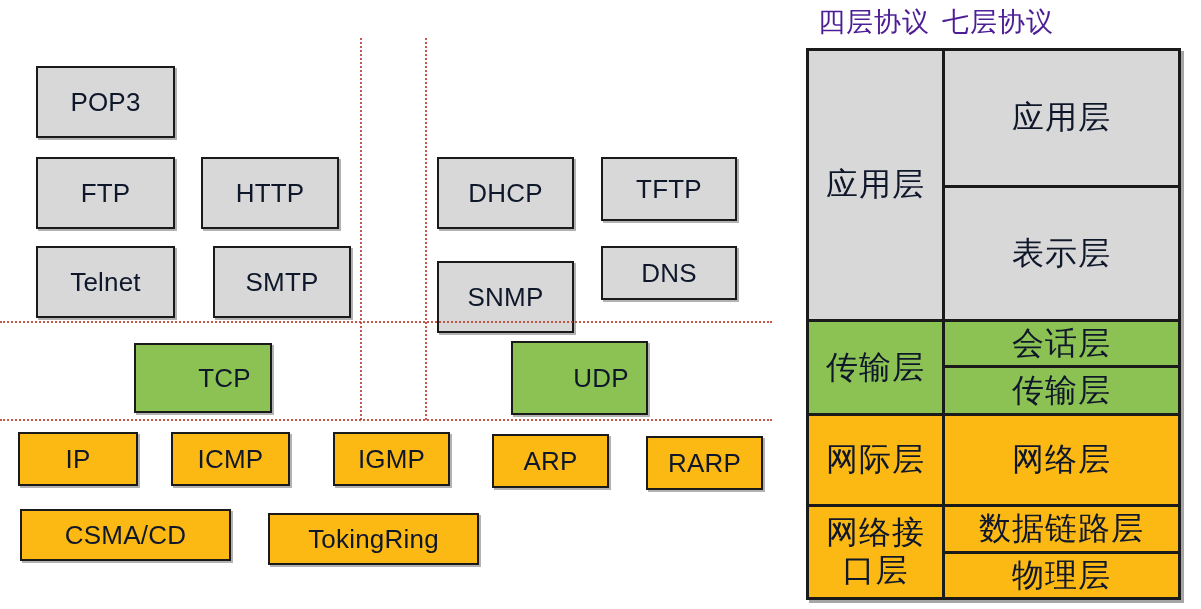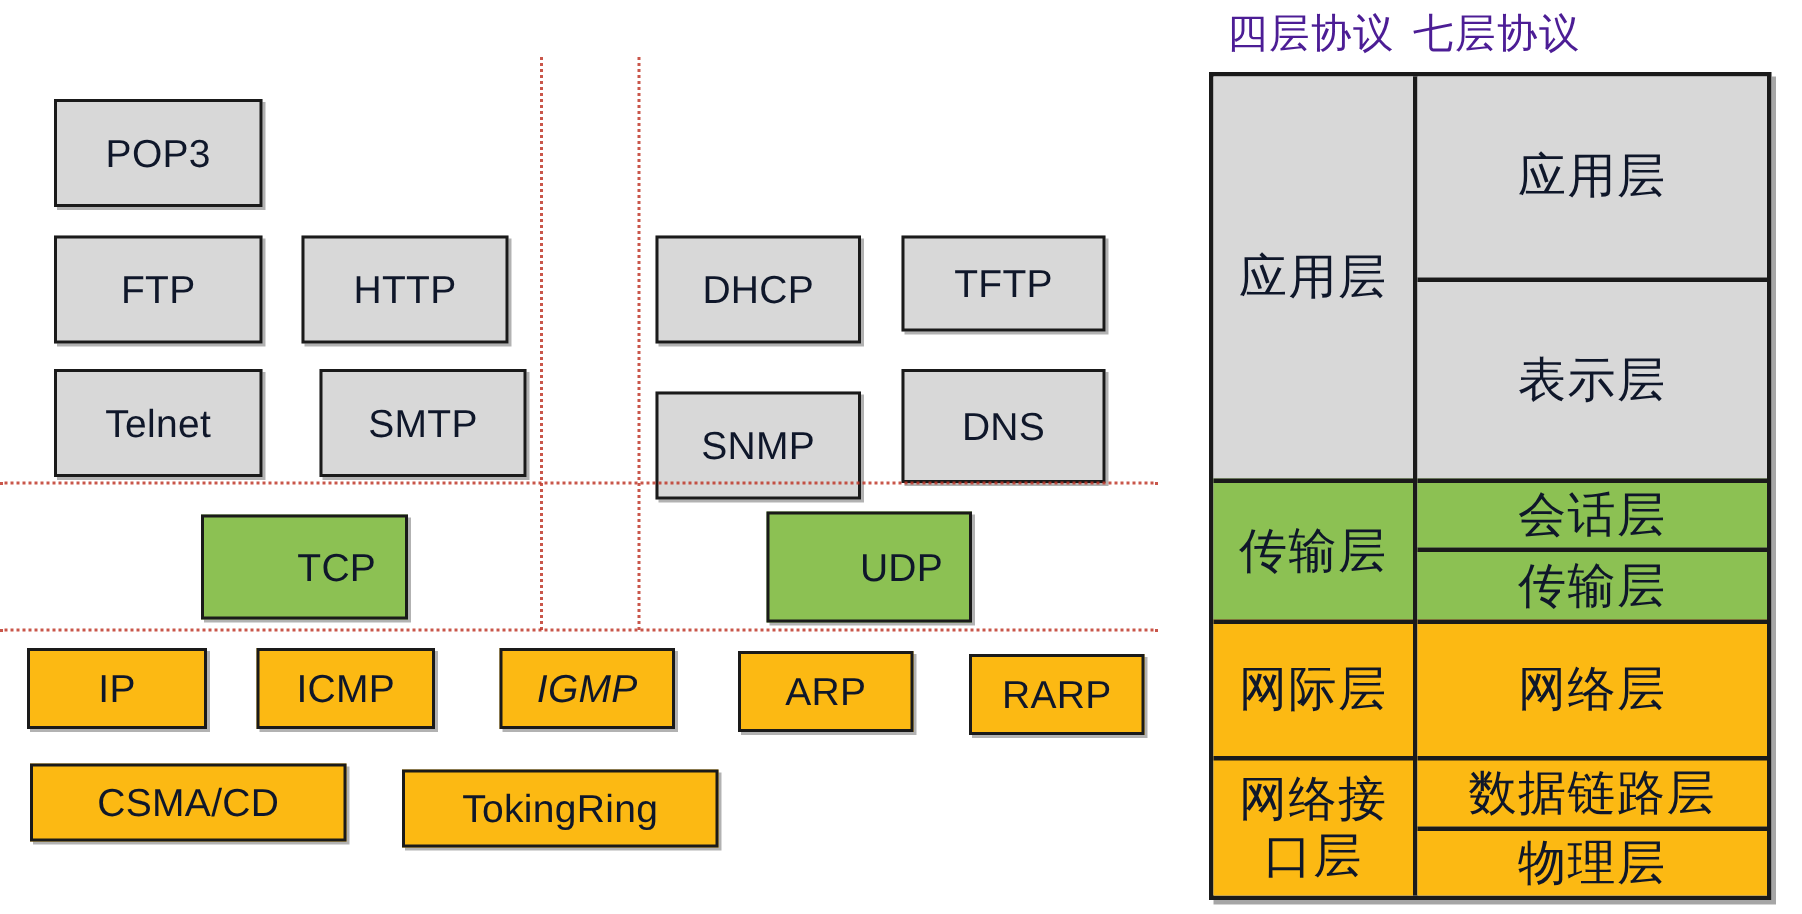--- a/index.html
+++ b/index.html
@@ -91,26 +91,26 @@
 
   <div id="left-diagram">
       <div class="pbox gray" style="left: 36px; top: 66px; width: 139px; height: 72px;">POP3</div>
       <div class="pbox gray" style="left: 36px; top: 157px; width: 139px; height: 72px;">FTP</div>
       <div class="pbox gray" style="left: 201px; top: 157px; width: 138px; height: 72px;">HTTP</div>
       <div class="pbox gray" style="left: 36px; top: 246px; width: 139px; height: 72px;">Telnet</div>
       <div class="pbox gray" style="left: 201px; top: 246px; width: 138px; height: 72px; margin-left: 12px;">SMTP</div>
       <div class="pbox gray" style="left: 437px; top: 157px; width: 137px; height: 72px;">DHCP</div>
       <div class="pbox gray" style="left: 601px; top: 157px; width: 136px; height: 64px;">TFTP</div>
       <div class="pbox gray" style="left: 437px; top: 246px; width: 137px; height: 72px; margin-top: 15px;">SNMP</div>
-      <div class="pbox gray" style="left: 601px; top: 246px; width: 136px; height: 76px; text-align: right;">DNS</div>
+      <div class="pbox gray" style="left: 601px; top: 246px; width: 136px; height: 54px; text-align: right;">DNS</div>
       <div class="pbox green" style="left: 134px; top: 343px; width: 138px; height: 70px;">TCP</div>
       <div class="pbox green" style="left: 511px; top: 341px; width: 137px; height: 74px;">UDP</div>
       <div class="pbox orange" style="left: 18px; top: 432px; width: 120px; height: 54px;">IP</div>
       <div class="pbox orange" style="left: 171px; top: 432px; width: 119px; height: 54px;">ICMP</div>
-      <div class="pbox orange" style="left: 333px; top: 432px; width: 117px; height: 54px; font-style: italic;">IGMP</div>
+      <div class="pbox orange" style="left: 333px; top: 432px; width: 117px; height: 54px;">IGMP</div>
       <div class="pbox orange" style="left: 492px; top: 434px; width: 117px; height: 54px;">ARP</div>
       <div class="pbox orange" style="left: 646px; top: 436px; width: 117px; height: 54px;">RARP</div>
       <div class="pbox orange" style="left: 20px; top: 509px; width: 211px; height: 52px;">CSMA/CD</div>
       <div class="pbox orange" style="left: 268px; top: 513px; width: 211px; height: 52px;">TokingRing</div>
       <div class="dotline-h" style="left: 0px; top: 321px; width: 772px;"></div>
       <div class="dotline-h" style="left: 0px; top: 419px; width: 772px;"></div>
       <div class="dotline-v" style="left: 360px; top: 38px; height: 382px;"></div>
       <div class="dotline-v" style="left: 425px; top: 38px; height: 382px;"></div>
     </div>
 

